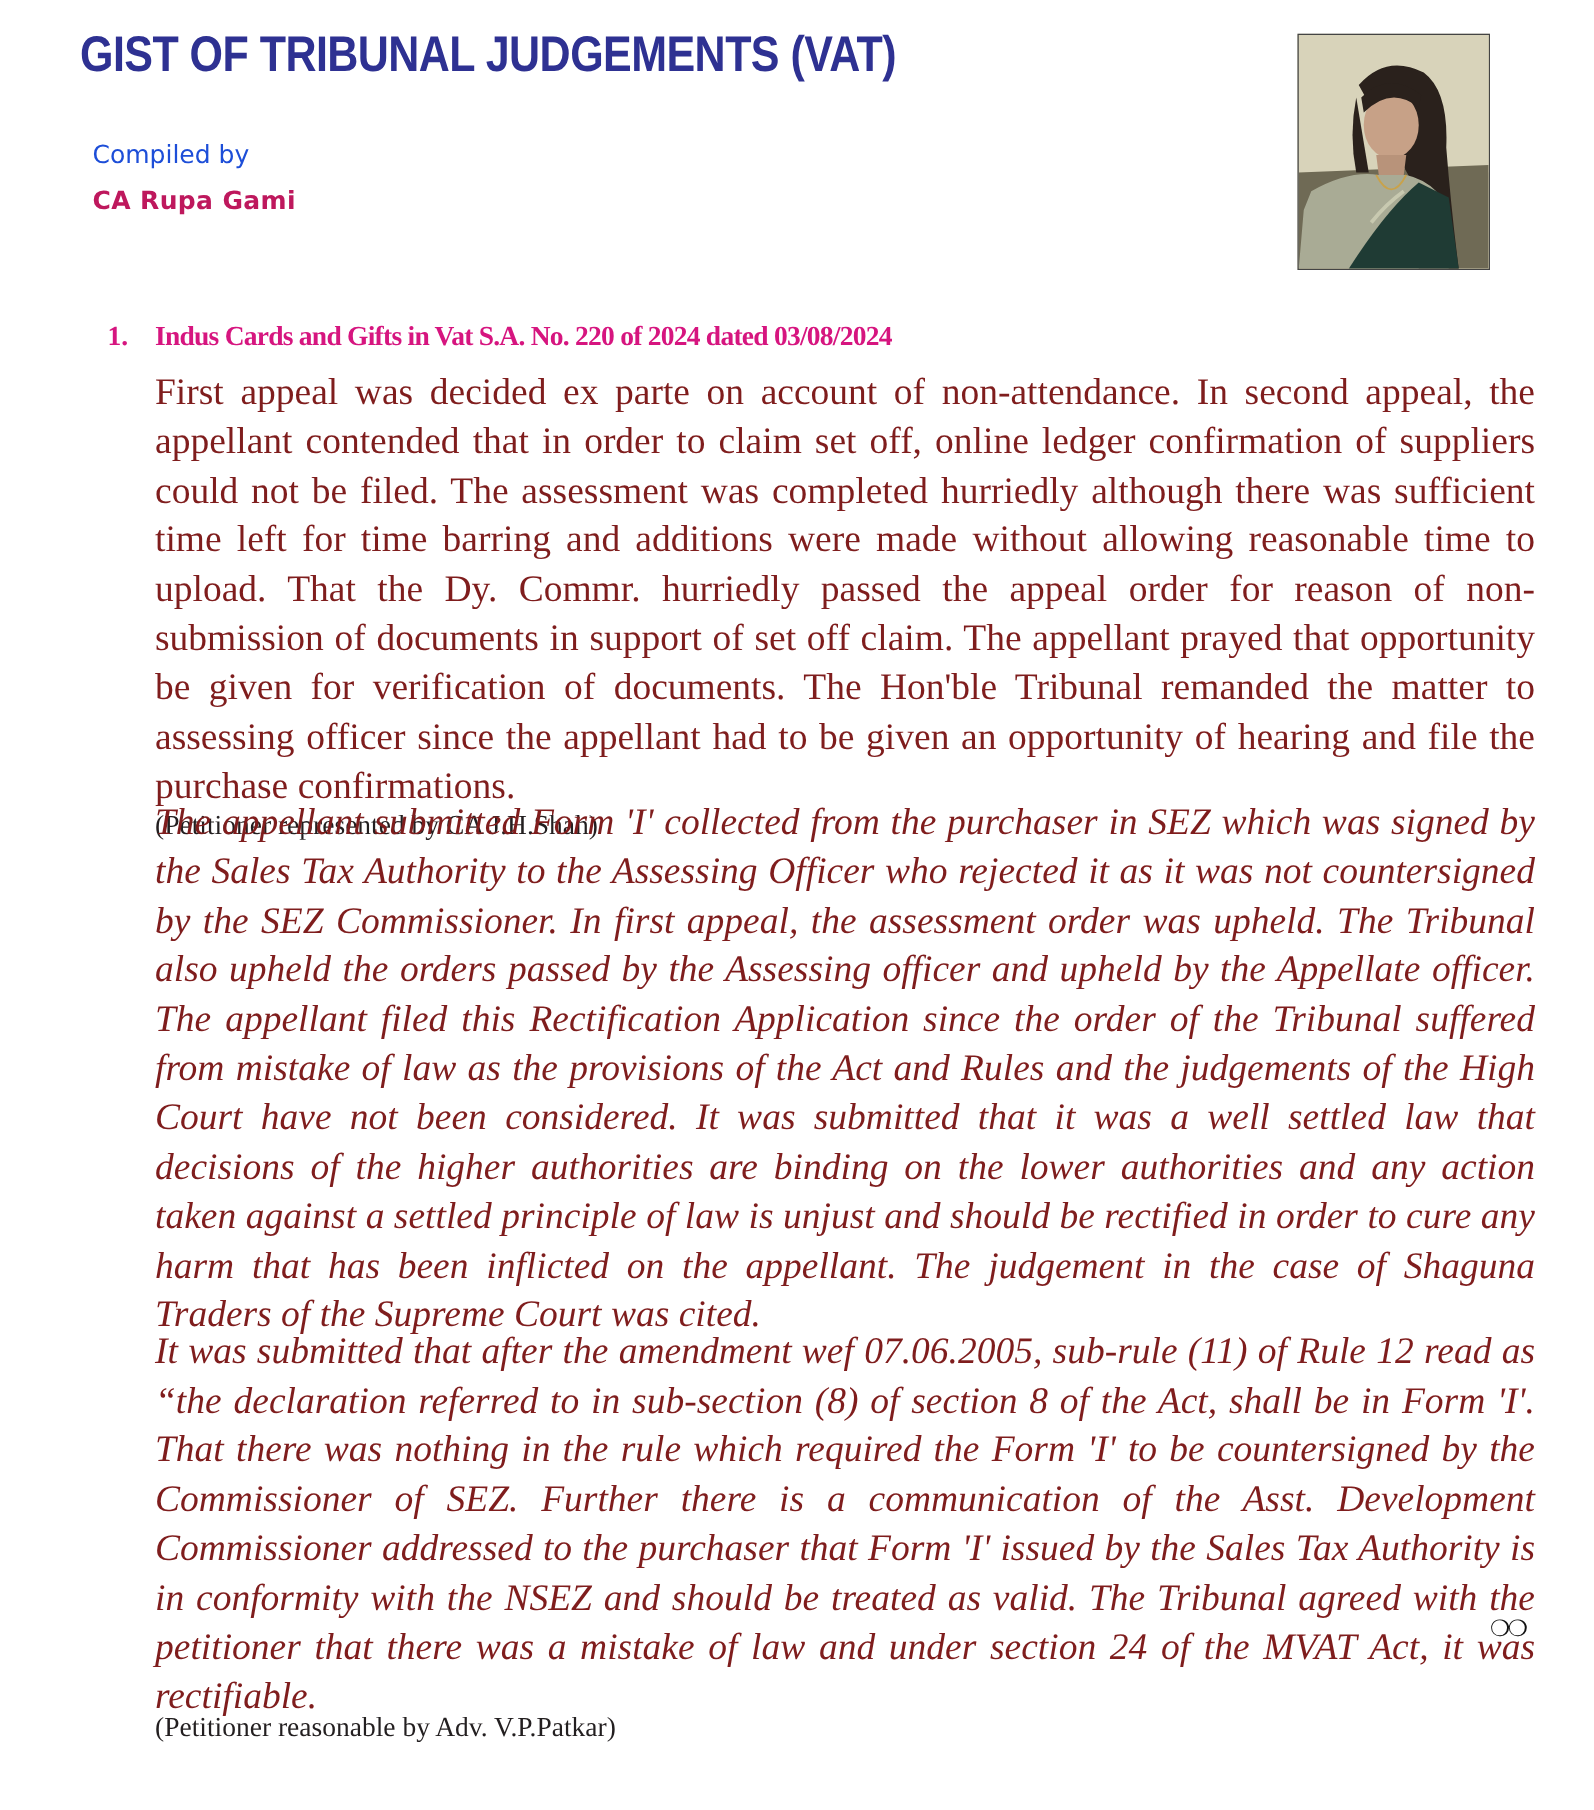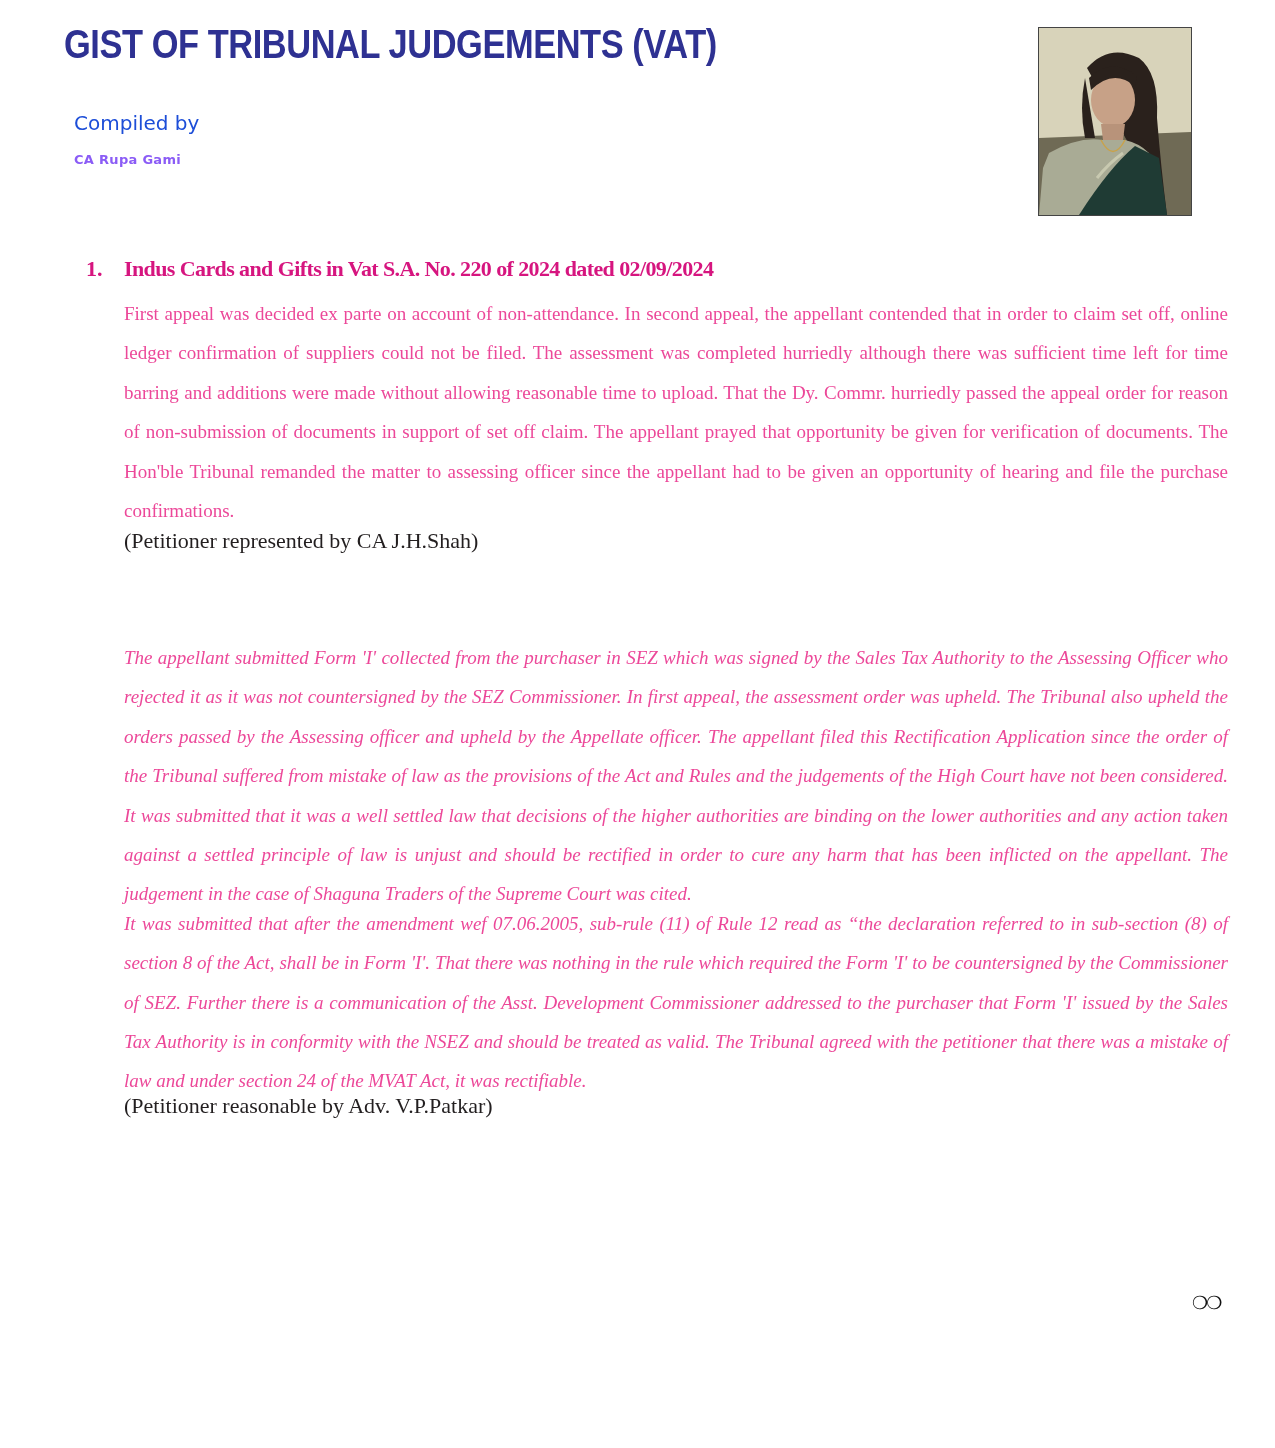--- a/index.html
+++ b/index.html
@@ -39,23 +39,23 @@
     font-size: 20px;
     line-height: 26px;
     color: #1d4ed8;
   }
   .author-name {
     position: absolute;
     left: 74px;
     top: 147px;
     font-family: "DejaVu Sans", "Liberation Sans", sans-serif;
     font-weight: bold;
-    font-size: 13px;
+    font-size: 20px;
     line-height: 26px;
-    color: #8b5cf6;
+    color: #be185d;
     letter-spacing: 0.3px;
   }
   .author-photo {
     position: absolute;
     left: 1038px;
     top: 27px;
     width: 152px;
     height: 187px;
     border: 1px solid #444;
     overflow: hidden;
@@ -79,24 +79,24 @@
   .case-number {
     display: inline-block;
     width: 38px;
   }
   .case-title {
     display: inline-block;
     letter-spacing: -0.6px;
   }
   .case-body {
     margin-left: 38px;
-    font-size: 19px;
+    font-size: 30px;
     line-height: 39.4px;
     text-align: justify;
-    color: #ec4899;
+    color: #7f1d1d;
   }
   .case-body p {
     margin: 0;
   }
   .representation {
     margin-left: 38px;
     font-size: 22px;
     line-height: 30px;
     color: #231f20;
   }
@@ -139,21 +139,21 @@
     <path d="M62 96 L86 96 L84 112 L64 112 Z" fill="#b8937a"></path>
     <path d="M10 125 Q40 108 64 112 L86 112 Q100 115 110 125 L120 187 L0 187 L4 140 Z" fill="#a9ab95"></path>
     <path d="M40 187 Q70 140 96 118 L120 130 L128 187 Z" fill="#1f3b34"></path>
     <path d="M58 150 Q70 135 84 125" stroke="#c8c9b0" stroke-width="3" fill="none"></path>
     <path d="M62 112 Q74 135 86 112" stroke="#c9a24a" stroke-width="1.5" fill="none"></path>
   </svg>
 </div>
 
 <section class="case" id="case-1">
   <div class="case-heading">
-    <span class="case-number">1.</span><span class="case-title">Indus Cards and Gifts in Vat S.A. No. 220 of 2024 dated 02/09/2024</span>
+    <span class="case-number">1.</span><span class="case-title">Indus Cards and Gifts in Vat S.A. No. 220 of 2024 dated 03/08/2024</span>
   </div>
   <div class="case-body">
     <p>First appeal was decided ex parte on account of non-attendance. In second appeal, the appellant contended that in order to claim set off, online ledger confirmation of suppliers could not be filed. The assessment was completed hurriedly although there was sufficient time left for time barring and additions were made without allowing reasonable time to upload. That the Dy. Commr. hurriedly passed the appeal order for reason of non-submission of documents in support of set off claim. The appellant prayed that opportunity be given for verification of documents. The Hon'ble Tribunal remanded the matter to assessing officer since the appellant had to be given an opportunity of hearing and file the purchase confirmations.</p>
   </div>
   <div class="representation">(Petitioner represented by CA J.H.Shah)</div>
 </section>
 
 <section class="case" id="case-2">
   <div class="case-body">
     <p>The appellant submitted Form 'I' collected from the purchaser in SEZ which was signed by the Sales Tax Authority to the Assessing Officer who rejected it as it was not countersigned by the SEZ Commissioner. In first appeal, the assessment order was upheld. The Tribunal also upheld the orders passed by the Assessing officer and upheld by the Appellate officer. The appellant filed this Rectification Application since the order of the Tribunal suffered from mistake of law as the provisions of the Act and Rules and the judgements of the High Court have not been considered. It was submitted that it was a well settled law that decisions of the higher authorities are binding on the lower authorities and any action taken against a settled principle of law is unjust and should be rectified in order to cure any harm that has been inflicted on the appellant. The judgement in the case of Shaguna Traders of the Supreme Court was cited.</p>

